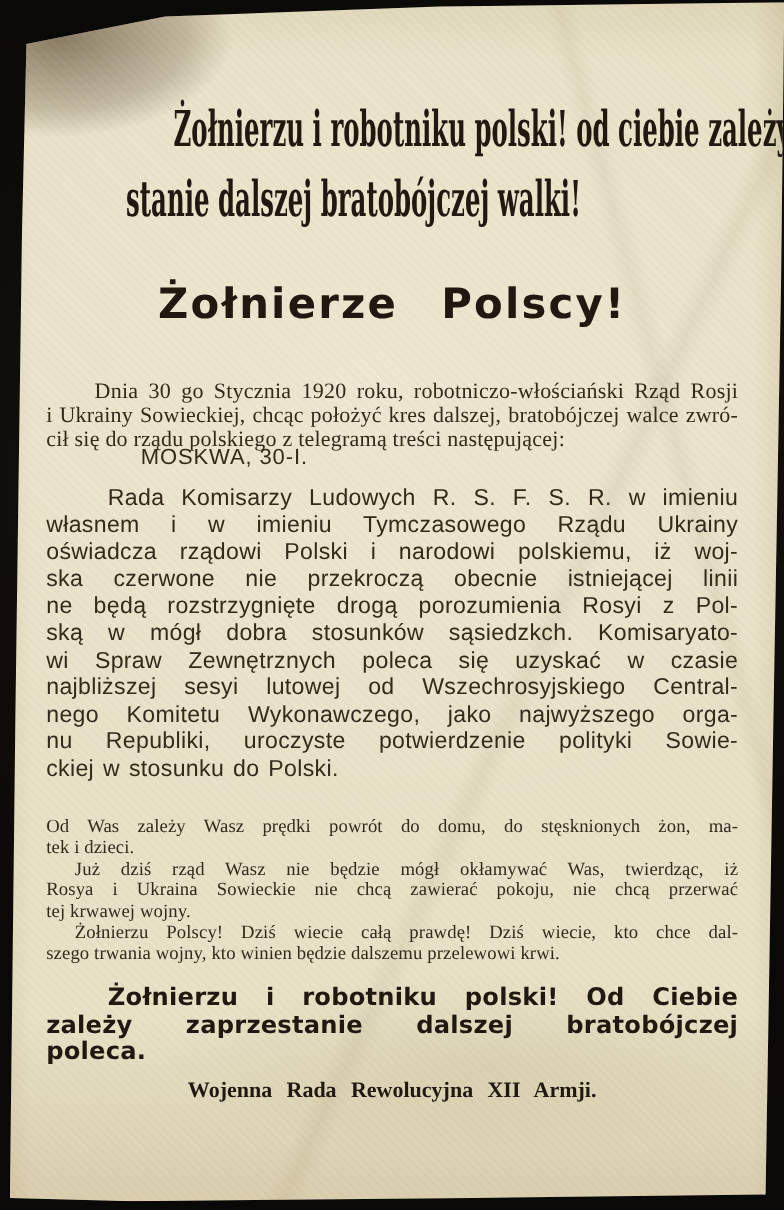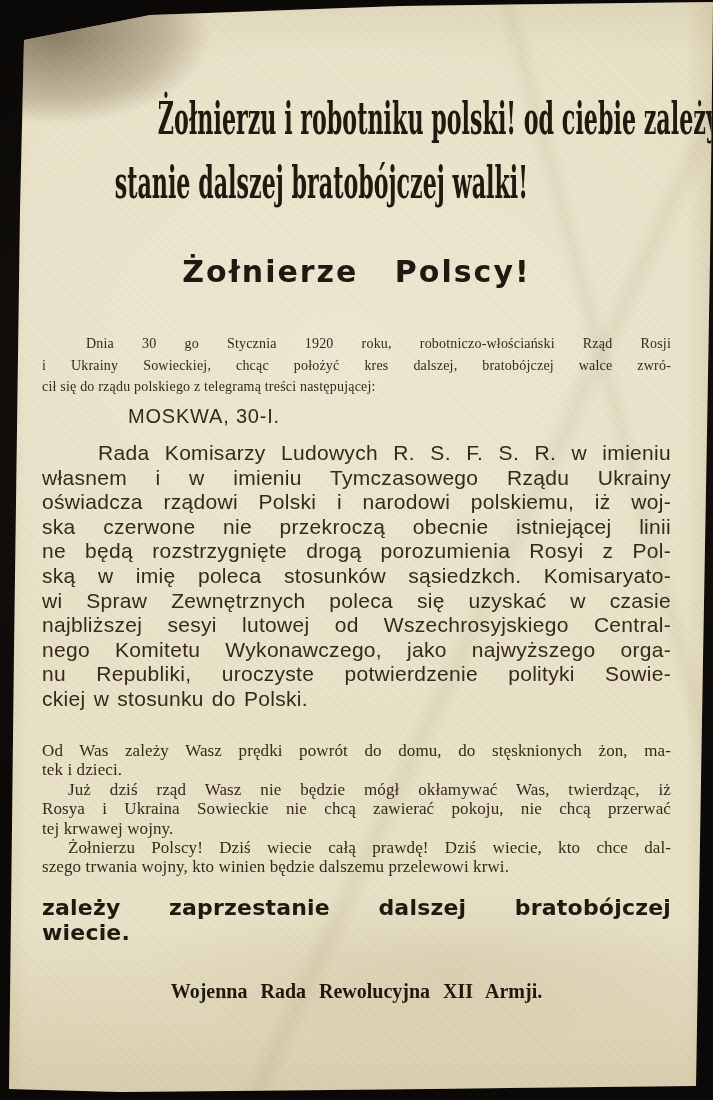--- a/index.html
+++ b/index.html
@@ -50,31 +50,31 @@
   .headline{top:86px;color:var(--ink-dark);}
   .hl-line{height:64px;display:flex;justify-content:flex-start;align-items:center;}
   .cond{
     display:inline-block;white-space:nowrap;
     font-family:"DejaVu Serif", serif;font-weight:700;font-size:30px;
     transform:scale(.74,1.5);transform-origin:50% 50%;
   }
 
   .subhead{
     top:254px;margin:0;text-align:center;
-    font-family:"DejaVu Sans", sans-serif;font-weight:700;font-size:30px;
+    font-family:"DejaVu Sans", sans-serif;font-weight:700;font-size:38px;
     letter-spacing:2px;word-spacing:24px;color:var(--ink-dark);
   }
 
   .ln{min-height:1em;}
   .j{text-align:justify;text-align-last:justify;}
   .ind-lg{padding-left:56px;}
   .ind-md{padding-left:44px;}
   .ind-sm{padding-left:26px;}
 
-  .intro{top:333px;font-size:14px;line-height:21.5px;letter-spacing:.2px;}
+  .intro{top:346px;font-size:20px;line-height:21.5px;letter-spacing:.2px;}
   .dateline{
     top:405px;padding-left:86px;box-sizing:border-box;
     font-family:"Liberation Sans", sans-serif;font-size:20px;letter-spacing:.8px;
   }
   .telegram{
     top:441px;font-family:"Liberation Sans", sans-serif;
     font-size:21px;line-height:24.6px;letter-spacing:.3px;word-spacing:2px;
   }
   .appeal{top:741px;font-size:17px;line-height:19.4px;letter-spacing:.1px;}
   .closing{
@@ -113,38 +113,39 @@
     </section>
 
     <div class="dateline">MOSKWA, 30-I.</div>
 
     <section class="telegram">
       <div class="ln j ind-lg">Rada Komisarzy Ludowych R. S. F. S. R. w imieniu</div>
       <div class="ln j">własnem i w imieniu Tymczasowego Rządu Ukrainy</div>
       <div class="ln j">oświadcza rządowi Polski i narodowi polskiemu, iż woj-</div>
       <div class="ln j">ska czerwone nie przekroczą obecnie istniejącej linii</div>
       <div class="ln j">ne będą rozstrzygnięte drogą porozumienia Rosyi z Pol-</div>
-      <div class="ln j">ską w imię poleca stosunków sąsiedzkch. Komisaryato-</div>
+      <div class="ln j">ską w mógł dobra stosunków sąsiedzkch. Komisaryato-</div>
       <div class="ln j">wi Spraw Zewnętrznych poleca się uzyskać w czasie</div>
       <div class="ln j">najbliższej sesyi lutowej od Wszechrosyjskiego Central-</div>
       <div class="ln j">nego Komitetu Wykonawczego, jako najwyższego orga-</div>
       <div class="ln j">nu Republiki, uroczyste potwierdzenie polityki Sowie-</div>
       <div class="ln">ckiej w stosunku do Polski.</div>
     </section>
 
     <section class="appeal">
       <div class="ln j">Od Was zależy Wasz prędki powrót do domu, do stęsknionych żon, ma-</div>
       <div class="ln">tek i dzieci.</div>
       <div class="ln j ind-sm">Już dziś rząd Wasz nie będzie mógł okłamywać Was, twierdząc, iż</div>
       <div class="ln j">Rosya i Ukraina Sowieckie nie chcą zawierać pokoju, nie chcą przerwać</div>
       <div class="ln">tej krwawej wojny.</div>
       <div class="ln j ind-sm">Żołnierzu Polscy! Dziś wiecie całą prawdę! Dziś wiecie, kto chce dal-</div>
       <div class="ln">szego trwania wojny, kto winien będzie dalszemu przelewowi krwi.</div>
     </section>
 
     <section class="closing">
+      <div class="ln j ind-lg">Żołnierzu i robotniku polski! Od Ciebie</div>
       <div class="ln j">zależy zaprzestanie dalszej bratobójczej</div>
-      <div class="ln">wiecie.</div>
+      <div class="ln">poleca.</div>
     </section>
 
     <div class="signature">Wojenna Rada Rewolucyjna XII Armji.</div>
   </div>
 </div>
 
 </body></html>

